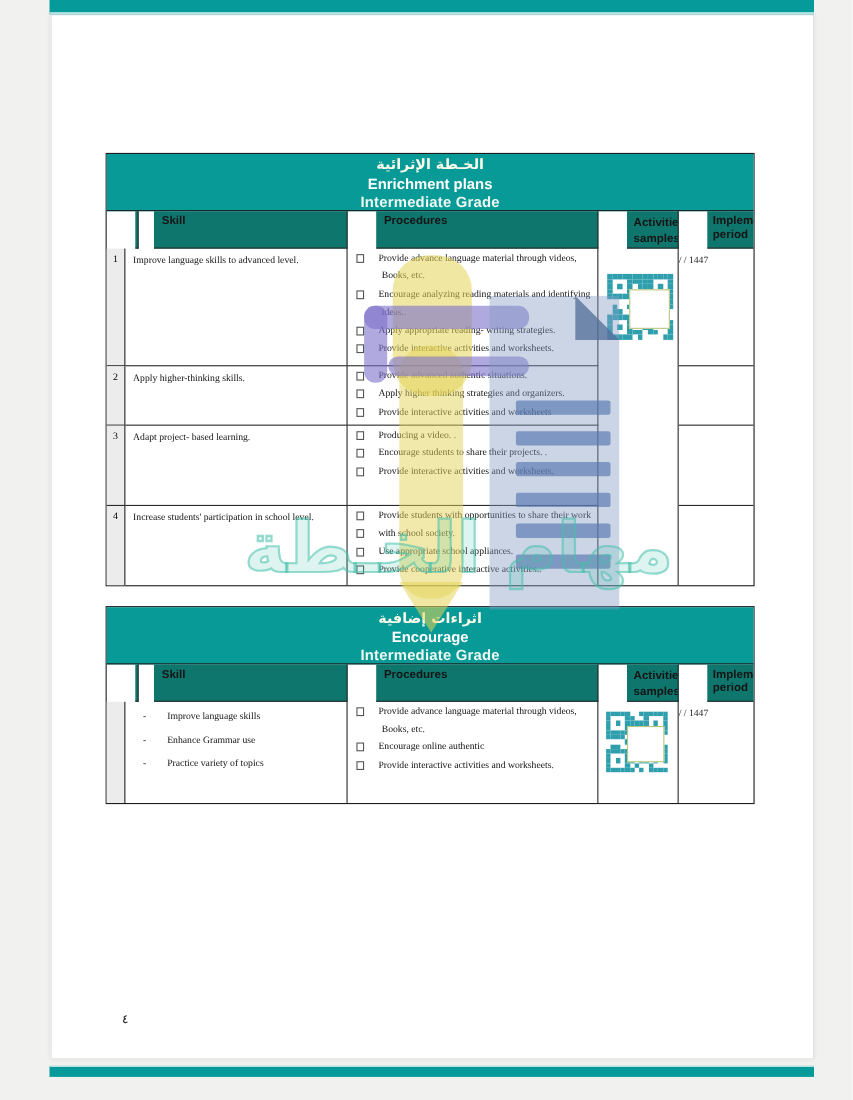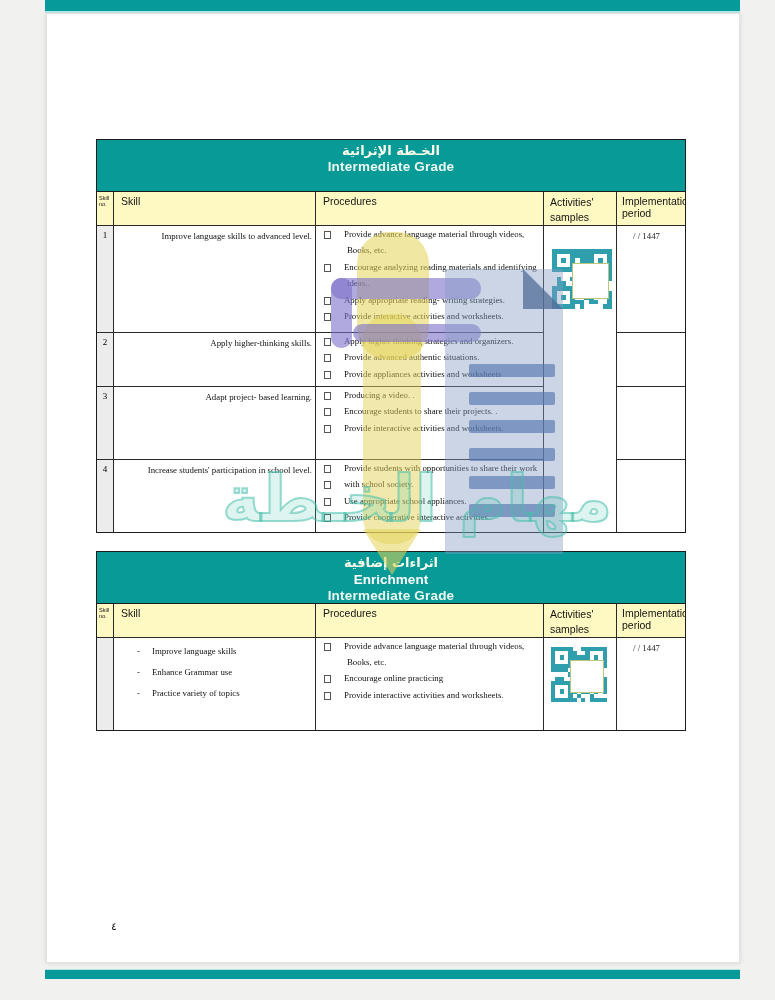--- a/index.html
+++ b/index.html
@@ -18,32 +18,32 @@
   .tband .ar { font-size:13px; font-weight:bold; color:#fbfbec; line-height:17px; font-family:"DejaVu Sans", sans-serif; }
   .tband .en { font-size:13.5px; font-weight:bold; color:#ffffff; line-height:17px; }
   .tband .gr { font-size:13.5px; font-weight:600; color:#eef8f2; line-height:16px; letter-spacing:.2px; }
 
   .tgrid { display:grid; grid-template-columns:17px 202px 228px 73px 68px; }
   .t1 .tgrid { grid-template-rows:34px 107px 54px 73px 72px; }
   .t2 .tgrid { grid-template-rows:34px 92px; }
   .c { border-right:1px solid #2a2a2a; border-bottom:1px solid #2a2a2a; overflow:hidden; position:relative; }
   .c.lr { border-right:none; }
   .c.lb { border-bottom:none; }
-  .hc { background:#fef9c3; font-weight:normal; font-size:10.5px; color:#141414; padding:3px 0 0 7px; }
+  .hc { background:#0f766e; font-weight:bold; font-size:10.5px; color:#141414; padding:3px 0 0 7px;margin-left:26px; }
   .hc.no { font-size:5.5px; line-height:6px; padding:3px 0 0 2px; }
   .hc.impl { padding-left:5px; white-space:normal; }
   .hc.act { padding-left:6px; line-height:15px; }
   .nocell { background:#ececec; font-family:"Liberation Serif", serif; font-size:9px; text-align:center; padding-top:4px; }
-  .skillcell { font-family:"Liberation Serif", serif; font-size:8.8px; color:#111; padding:5px 3px 0 7px;text-align:right; }
+  .skillcell { font-family:"Liberation Serif", serif; font-size:8.8px; color:#111; padding:5px 3px 0 7px; }
   .proccell { padding:3px 2px 0 7px;text-align:right; }
   .pl { display:flex; align-items:flex-start; height:16.4px; font-family:"Liberation Serif", serif; font-size:8.8px; color:#111; }
   .t2 .pl { height:16.2px; }
   .cb { width:7px; height:8px; border:1px solid #555; background:#fff; margin:2px 13px 0 1px; flex-shrink:0; }
   .pl.cont { padding-left:24px; }
-  .implcell { font-family:"Liberation Serif", serif; font-size:8.8px; text-align:center; padding:5px 9px 0 0; color:#222; }
+  .implcell { font-family:"Liberation Serif", serif; font-size:8.8px; text-align:left; padding:5px 9px 0 0; color:#222; }
   .actcell { }
   .mergecell { grid-column:4; grid-row:2 / span 4; }
 
   
   .sk-item { display:flex; font-family:"Liberation Serif", serif; font-size:8.8px; margin:0 0 11px 0; }
   .dash { width:10px; margin:0 12px 0 9px; flex-shrink:0; }
   .skillcell.list { padding-top:8px; }
 
   
   .qr { position:absolute; background:#fff; }
@@ -74,20 +74,21 @@
 </head>
 <body>
 
 <div class="top-bar"></div>
 
 <div class="page">
 
   <div class="tbl tbl1 t1">
     <div class="tband">
       <div class="ar">الخـطة الإثرائية</div>
+      <div class="en">Enrichment plans</div>
       <div class="gr">Intermediate Grade</div>
     </div>
     <div class="tgrid">
 
       <div class="c hc no">
         <div>Skill</div>
         <div>no.</div>
       </div>
       <div class="c hc">Skill</div>
       <div class="c hc">Procedures</div>
@@ -299,29 +300,29 @@
           <div class="qr-center"></div>
         </div>
       </div>
       <div class="c implcell lr">/  /  1447</div>
 
       <div class="c nocell">2</div>
       <div class="c skillcell">Apply higher-thinking skills.</div>
       <div class="c proccell">
         <div class="pl">
             <span class="cb"></span>
+            <span>Provide  advanced authentic situations.</span>
+          </div>
+        <div class="pl">
+            <span class="cb"></span>
             <span>Apply higher thinking  strategies and organizers.</span>
           </div>
         <div class="pl">
             <span class="cb"></span>
-            <span>Provide  advanced authentic situations.</span>
-          </div>
-        <div class="pl">
-            <span class="cb"></span>
-            <span>Provide appliances activities and worksheets</span>
+            <span>Provide interactive activities and worksheets</span>
           </div>
       </div>
       <div class="c implcell lr"></div>
 
       <div class="c nocell">3</div>
       <div class="c skillcell">Adapt  project- based learning.</div>
       <div class="c proccell">
         <div class="pl">
             <span class="cb"></span>
             <span>Producing a video. .</span>
@@ -357,21 +358,21 @@
             <span>Provide cooperative interactive activities..</span>
           </div>
       </div>
       <div class="c implcell lr lb"></div>
     </div>
   </div>
 
   <div class="tbl tbl2 t2">
     <div class="tband">
       <div class="ar">اثراءات إضافية</div>
-      <div class="en">Enrichment</div>
+      <div class="en">Encourage</div>
       <div class="gr">Intermediate Grade</div>
     </div>
     <div class="tgrid">
       <div class="c hc no">
         <div>Skill</div>
         <div>no.</div>
       </div>
       <div class="c hc">Skill</div>
       <div class="c hc">Procedures</div>
       <div class="c hc act">
@@ -398,21 +399,21 @@
       <div class="c proccell lb">
         <div class="pl">
             <span class="cb"></span>
             <span>Provide advance language  material  through videos,</span>
           </div>
         <div class="pl cont">
             <span>Books, etc.</span>
           </div>
         <div class="pl">
             <span class="cb"></span>
-            <span>Encourage online practicing</span>
+            <span>Encourage online authentic</span>
           </div>
         <div class="pl">
             <span class="cb"></span>
             <span>Provide interactive activities and worksheets.</span>
           </div>
       </div>
       <div class="c lb">
         <div class="qr qr2">
           <div class="qr-grid">
               <div class="qm on"></div>

